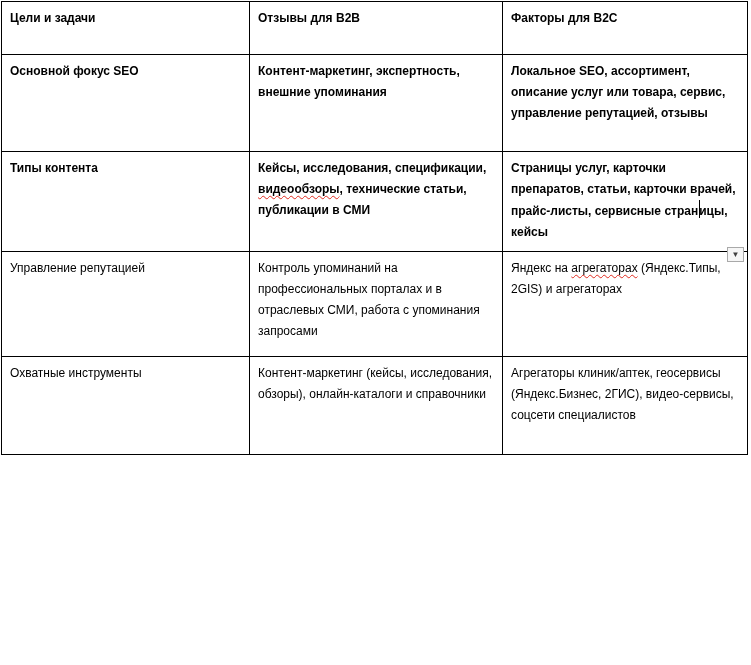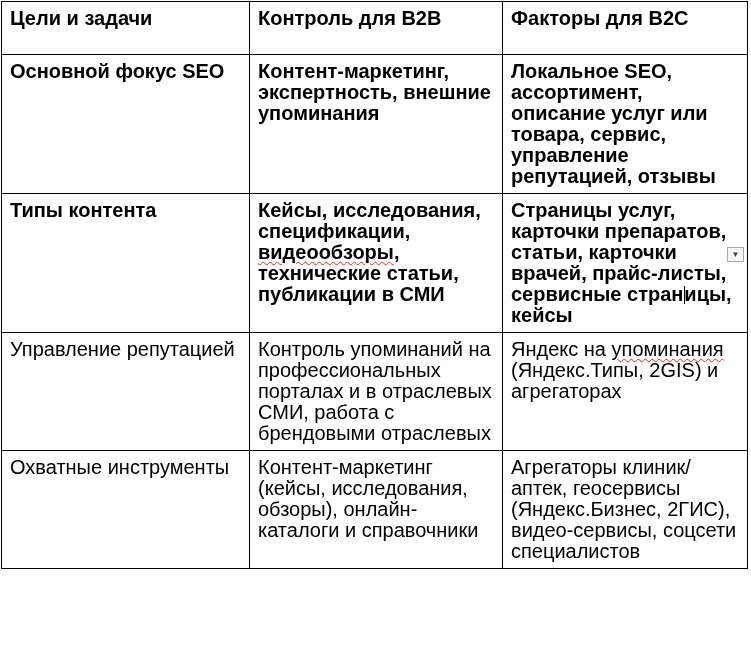--- a/index.html
+++ b/index.html
@@ -18,21 +18,21 @@
     margin: 1px 0 0 1px;
     width: 746px;
   }
   col.c1 { width: 248px; }
   col.c2 { width: 253px; }
   col.c3 { width: 245px; }
   th, td {
     border: 1.5px solid #000000;
     vertical-align: top;
     padding: 6px 7px 6px 8px;
-    font-size: 20px;
+    font-size: 12px;
     line-height: 21px;
     color: #000000;
     text-align: left;
     font-weight: normal;
     word-wrap: break-word;
   }
   thead th { font-weight: bold; height: 40px; }
   tr.r1 td { height: 84px; font-weight: bold; }
   tr.r2 td { height: 70px; }
   tr.r3 td { height: 87px; font-weight: bold; }
@@ -80,39 +80,39 @@
 
 <table>
   <colgroup>
     <col class="c1">
       <col class="c2">
       <col class="c3">
   </colgroup>
   <thead>
     <tr>
       <th>Цели и задачи</th>
-      <th>Контроль для B2B</th>
+      <th>Отзывы для B2B</th>
       <th>Факторы для B2C</th>
     </tr>
   </thead>
   <tbody>
     <tr class="r1">
       <td><span>Основной фокус SEO</span></td>
       <td><span>Контент-маркетинг, экспертность, внешние упоминания</span></td>
       <td><span>Локальное SEO, ассортимент, описание услуг или товара, сервис, управление репутацией, отзывы</span></td>
     </tr>
     <tr class="r3">
       <td><span>Типы контента</span></td>
       <td><span>Кейсы, исследования, спецификации, </span><span class="misspelled">видеообзоры</span><span>, технические статьи, публикации в СМИ</span></td>
       <td><span>Страницы услуг, карточки препаратов, статьи, карточки врачей, прайс-листы, сервисные стран</span><span class="caret"></span><span>ицы, кейсы</span></td>
     </tr>
     <tr class="r5">
       <td><span>Управление репутацией</span></td>
-      <td><span>Контроль упоминаний на профессиональных порталах и в отраслевых СМИ, работа с брендовыми отраслевых</span></td>
-      <td><span>Яндекс на </span><span class="misspelled">упоминания</span><span> (Яндекс.Типы, 2GIS) и агрегаторах</span></td>
+      <td><span>Контроль упоминаний на профессиональных порталах и в отраслевых СМИ, работа с упоминания запросами</span></td>
+      <td><span>Яндекс на </span><span class="misspelled">агрегаторах</span><span> (Яндекс.Типы, 2GIS) и агрегаторах</span></td>
     </tr>
     <tr class="r6">
       <td><span>Охватные инструменты</span></td>
       <td><span>Контент-маркетинг (кейсы, исследования, обзоры), онлайн-каталоги и справочники</span></td>
       <td><span>Агрегаторы клиник/аптек, геосервисы (Яндекс.Бизнес, 2ГИС), видео-сервисы, соцсети специалистов</span></td>
     </tr>
   </tbody>
 </table>
 
 <div class="dropdown-btn">

